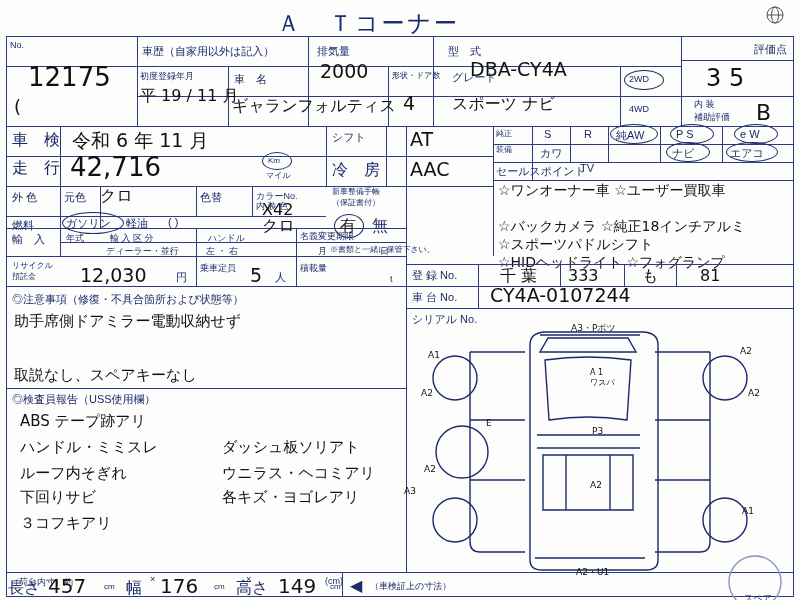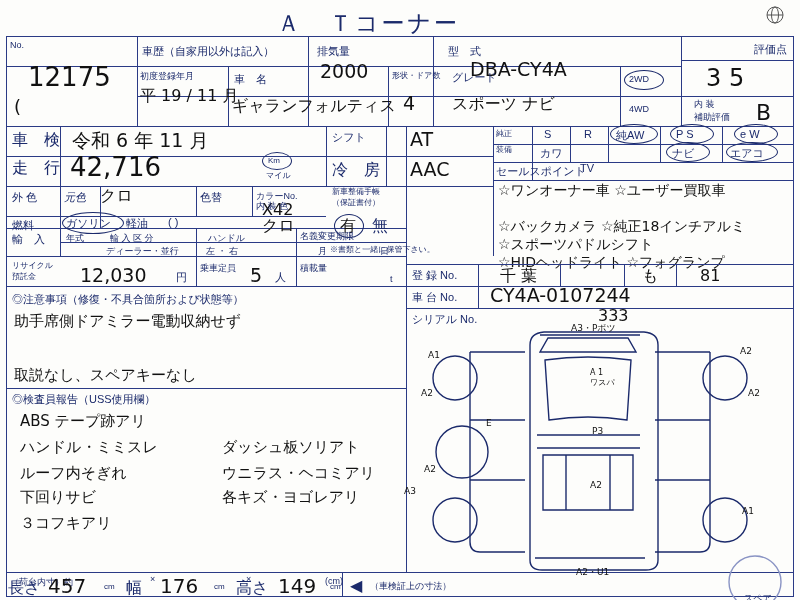--- a/index.html
+++ b/index.html
@@ -105,21 +105,21 @@
 
   <div class="t mid2" style="left:12px;top:158px;">走　行</div>
   <div class="t hand big" style="left:70px;top:152px;">42,716</div>
   <div class="t xs" style="left:268px;top:156px;">Km</div>
   <div class="t xs" style="left:266px;top:170px;">マイル</div>
   <div class="circ" style="left:262px;top:152px;width:28px;height:16px;"></div>
   <div class="t mid2" style="left:332px;top:160px;">冷　房</div>
   <div class="t hand mid" style="left:410px;top:158px;">AAC</div>
 
   <div class="t lbl" style="left:12px;top:190px;">外 色</div>
-  <div class="t lbl" style="left:64px;top:190px;font-style:italic;">元色</div>
+  <div class="t lbl" style="left:64px;top:190px;">元色</div>
   <div class="t hand mid2" style="left:100px;top:186px;">クロ</div>
   <div class="t lbl" style="left:200px;top:190px;">色替</div>
   <div class="t sm" style="left:256px;top:190px;">カラーNo.</div>
   <div class="t hand mid2" style="left:262px;top:200px;">X42</div>
   <div class="t xs" style="left:332px;top:186px;white-space:pre;">新車整備手帳
 （保証書付）</div>
   <div class="t hand mid2" style="left:340px;top:216px;">有</div>
   <div class="circ" style="left:334px;top:214px;width:28px;height:22px;"></div>
   <div class="t mid2" style="left:372px;top:216px;">無</div>
   <div class="t xs" style="left:330px;top:244px;">※書類と一緒に保管下さい。</div>
@@ -192,21 +192,21 @@
   <div class="t hand mid" style="left:80px;top:264px;">12,030</div>
   <div class="t lbl" style="left:176px;top:270px;">円</div>
   <div class="t sm" style="left:200px;top:262px;">乗車定員</div>
   <div class="t hand mid" style="left:250px;top:264px;">5</div>
   <div class="t lbl" style="left:275px;top:270px;">人</div>
   <div class="t sm" style="left:300px;top:262px;">積載量</div>
   <div class="t sm" style="left:390px;top:274px;">t</div>
 
   <div class="t lbl" style="left:412px;top:268px;">登 録 No.</div>
   <div class="t hand mid2" style="left:500px;top:266px;">千 葉</div>
-  <div class="t hand mid2" style="left:598px;top:266px;margin-top:40px;">333</div>
+  <div class="t hand mid2" style="left:568px;top:266px;">333</div>
   <div class="t hand mid2" style="left:642px;top:266px;">も</div>
   <div class="t hand mid2" style="left:700px;top:266px;">81</div>
   <div class="t lbl" style="left:412px;top:290px;">車 台 No.</div>
   <div class="t hand mid" style="left:490px;top:284px;">CY4A-0107244</div>
   <div class="t lbl" style="left:412px;top:312px;">シリアル No.</div>
 
   <div class="ln h" style="left:6px;top:388px;width:400px;"></div>
   <div class="ln v" style="left:406px;top:308px;height:264px;"></div>
 
   <div class="t lbl" style="left:12px;top:292px;">◎注意事項（修復・不具合箇所および状態等）</div>

